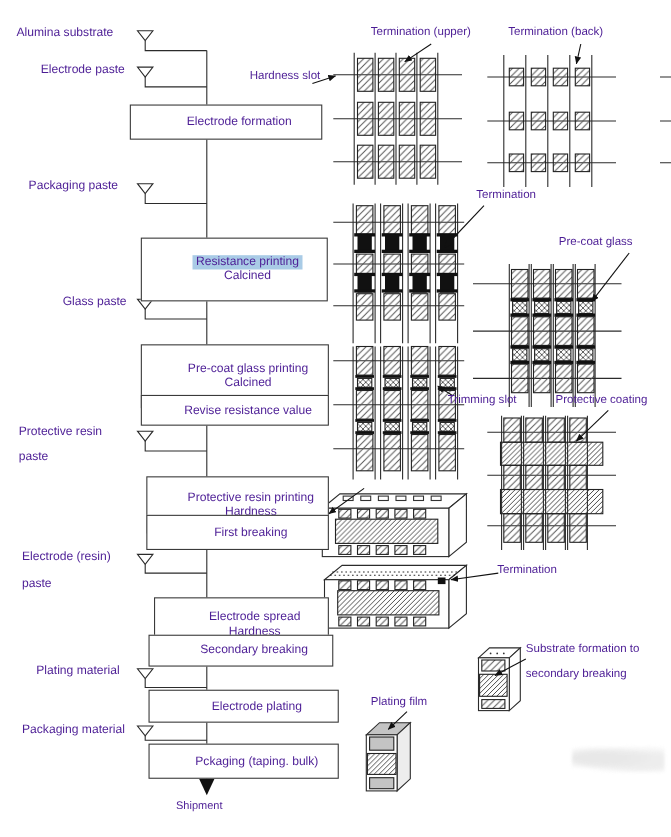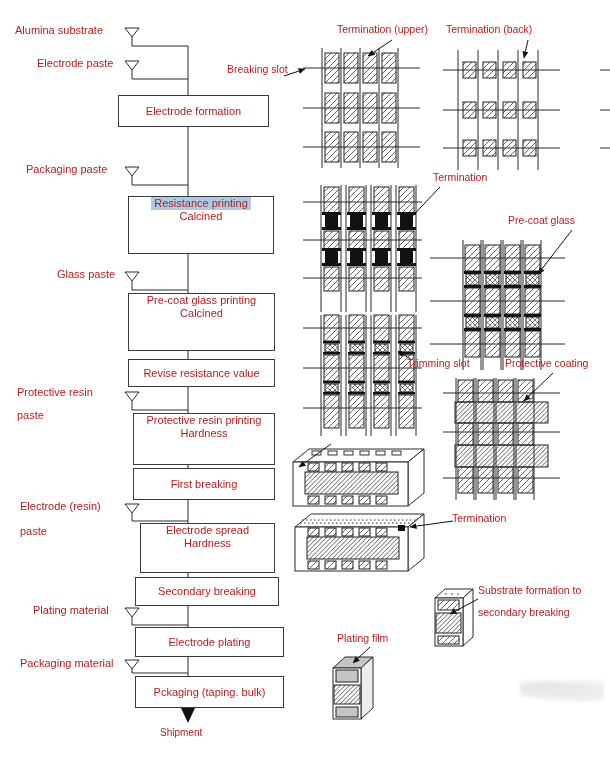--- a/index.html
+++ b/index.html
@@ -1,23 +1,23 @@
 <!DOCTYPE html>
 <html style="--hl: #a9cbe6;"><head>
 <meta charset="utf-8">
 <style>
   html,body{margin:0;padding:0;background:#fff;}
   .canvas{position:relative;width:610px;height:761px;background:#fff;overflow:hidden;
-          font-family:"Liberation Sans",sans-serif;color:#b91c1c;border-radius:17px;}
+          font-family:"Liberation Sans",sans-serif;color:#4c1d95;border-radius:17px;}
   .canvas svg{position:absolute;left:0;top:0;}
   .lbl{position:absolute;font-size:11px;white-space:nowrap;}
   .ann{position:absolute;font-size:10.5px;white-space:nowrap;}
   .box{position:absolute;border:1px solid #3a3a3a;background:#fff;display:flex;flex-direction:column;
-       align-items:center;justify-content:center;font-size:11px;text-align:center;line-height:1.15;}
-  .box.two{justify-content:flex-start;}
+       align-items:center;justify-content:center;font-size:11px;text-align:center;line-height:1.15;padding-left:24px;}
+  .box.two{justify-content:center;margin-top:20px;}
   .box .bl{display:block;padding:0 3px;}
   .hl{background:var(--hl,#a9cbe6);}
   .terminal{position:absolute;font-size:10px;white-space:nowrap;}
   .watermark{position:absolute;left:520px;top:676px;width:84px;height:26px;
              background:radial-gradient(ellipse at 30% 50%, #e3e3e3 0 28%, transparent 60%),
                         radial-gradient(ellipse at 75% 60%, #e9e9e9 0 30%, transparent 65%);
              filter:blur(1.5px);opacity:.8;}
 </style>
 </head>
 <body>
@@ -338,22 +338,22 @@
   <div class="box" style="left:135px;top:676px;width:147px;height:30px">
     <span class="bl">Pckaging (taping. bulk)</span>
   </div>
   <div class="box" style="left:135px;top:627px;width:147px;height:28px">
     <span class="bl">Electrode plating</span>
   </div>
 
   <div class="terminal" style="left:160px;top:727px">Shipment</div>
 
   <div class="ann" style="left:337px;top:23px">Termination (upper)</div>
-  <div class="ann" style="left:446px;top:23px">Termination (back)</div>
-  <div class="ann" style="left:227px;top:63px">Breaking slot</div>
+  <div class="ann" style="left:462px;top:23px">Termination (back)</div>
+  <div class="ann" style="left:227px;top:63px">Hardness slot</div>
   <div class="ann" style="left:433px;top:171px">Termination</div>
   <div class="ann" style="left:508px;top:214px">Pre-coat glass</div>
   <div class="ann" style="left:407px;top:357px">Trimming slot</div>
   <div class="ann" style="left:505px;top:357px">Protective coating</div>
   <div class="ann" style="left:452px;top:512px">Termination</div>
   <div class="ann" style="left:478px;top:584px">Substrate formation to</div>
   <div class="ann" style="left:478px;top:606px">secondary breaking</div>
   <div class="ann" style="left:337px;top:632px">Plating film</div>
 
   <div class="watermark"></div>

